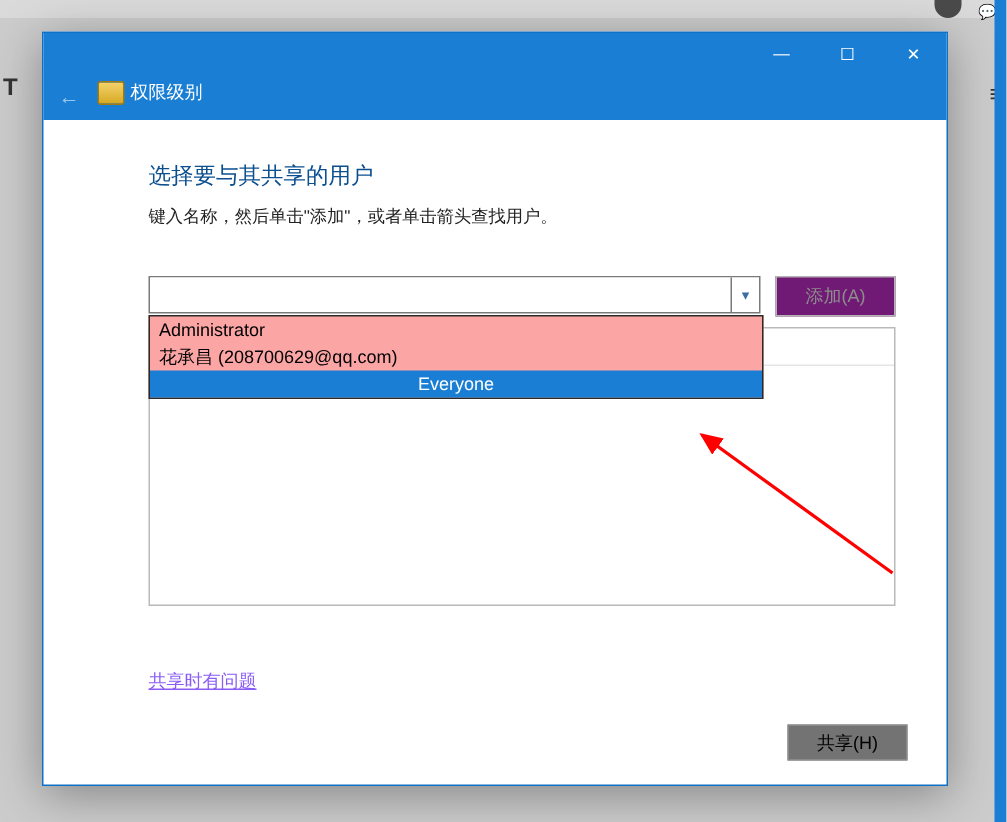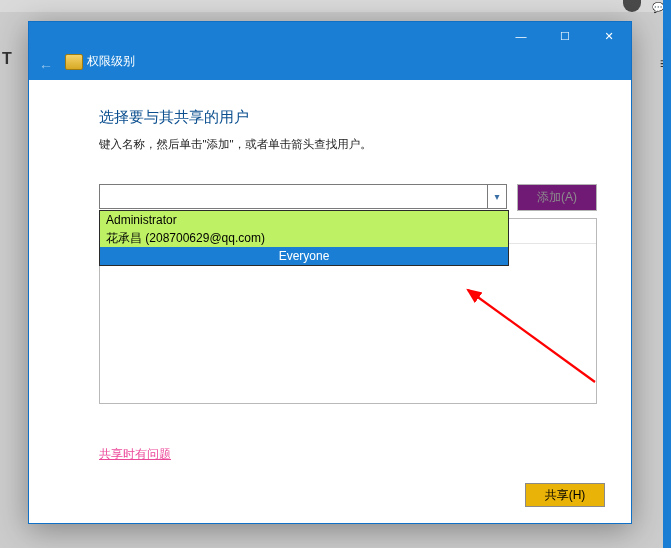--- a/index.html
+++ b/index.html
@@ -186,21 +186,21 @@
     align-items: center;
     justify-content: center;
   }
 
   .dropdown {
     position: absolute;
     top: 25px;
     left: -1px;
     width: calc(100% + 2px);
     border: 1px solid #2a2a2a;
-    background: #bef264;
+    background: #fca5a5;
     z-index: 10;
   }
   .dropdown-item {
     padding: 1px 6px;
     font-size: 12px;
     line-height: 16px;
     white-space: nowrap;
     color: #000;
   }
   .dropdown-item.selected {
@@ -235,37 +235,37 @@
   .list-header .col2 {
     flex: 1;
     padding: 4px 8px;
   }
 
   .help-link {
     position: absolute;
     left: 34px;
     bottom: 60px;
     font-size: 12px;
-    color: #ec4899;
+    color: #8b5cf6;
     text-decoration: underline;
   }
 
   .footer {
     position: absolute;
     right: 26px;
     bottom: 16px;
     display: flex;
     gap: 10px;
   }
   .footer button {
     width: 80px;
     height: 24px;
     font-size: 12px;
     border: 1px solid #8a8a8a;
-    background: #eab308;
+    background: #737373;
     font-family: inherit;
   }
 
   
   .arrow-svg {
     position: absolute;
     pointer-events: none;
     z-index: 50;
   }
 </style>

